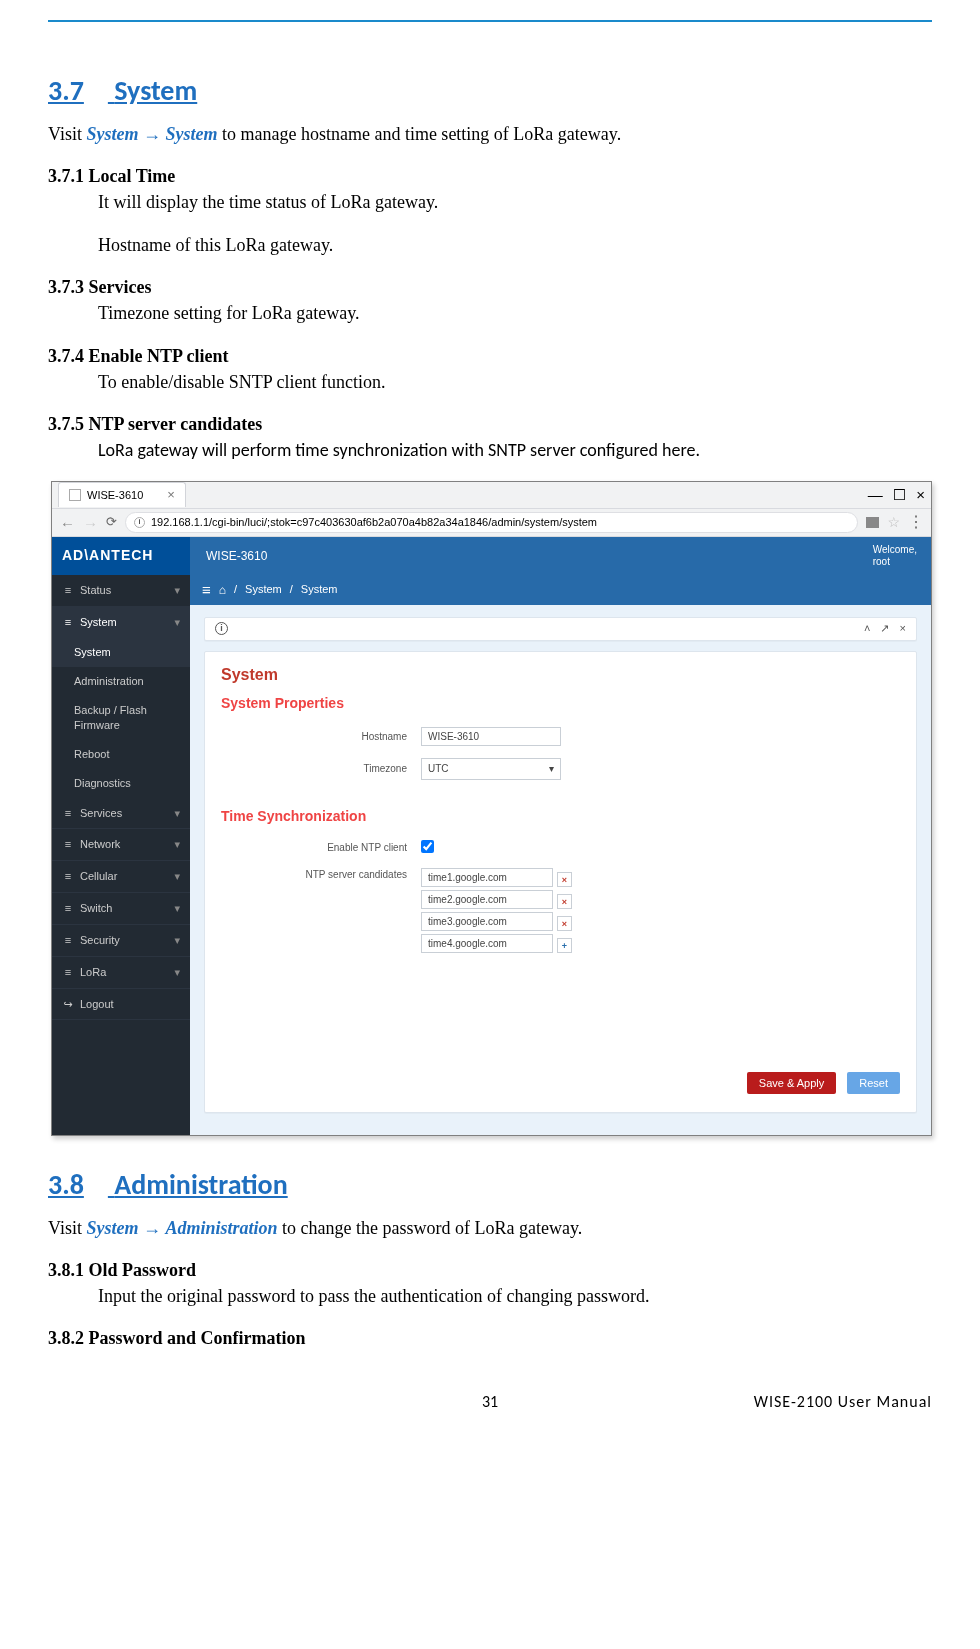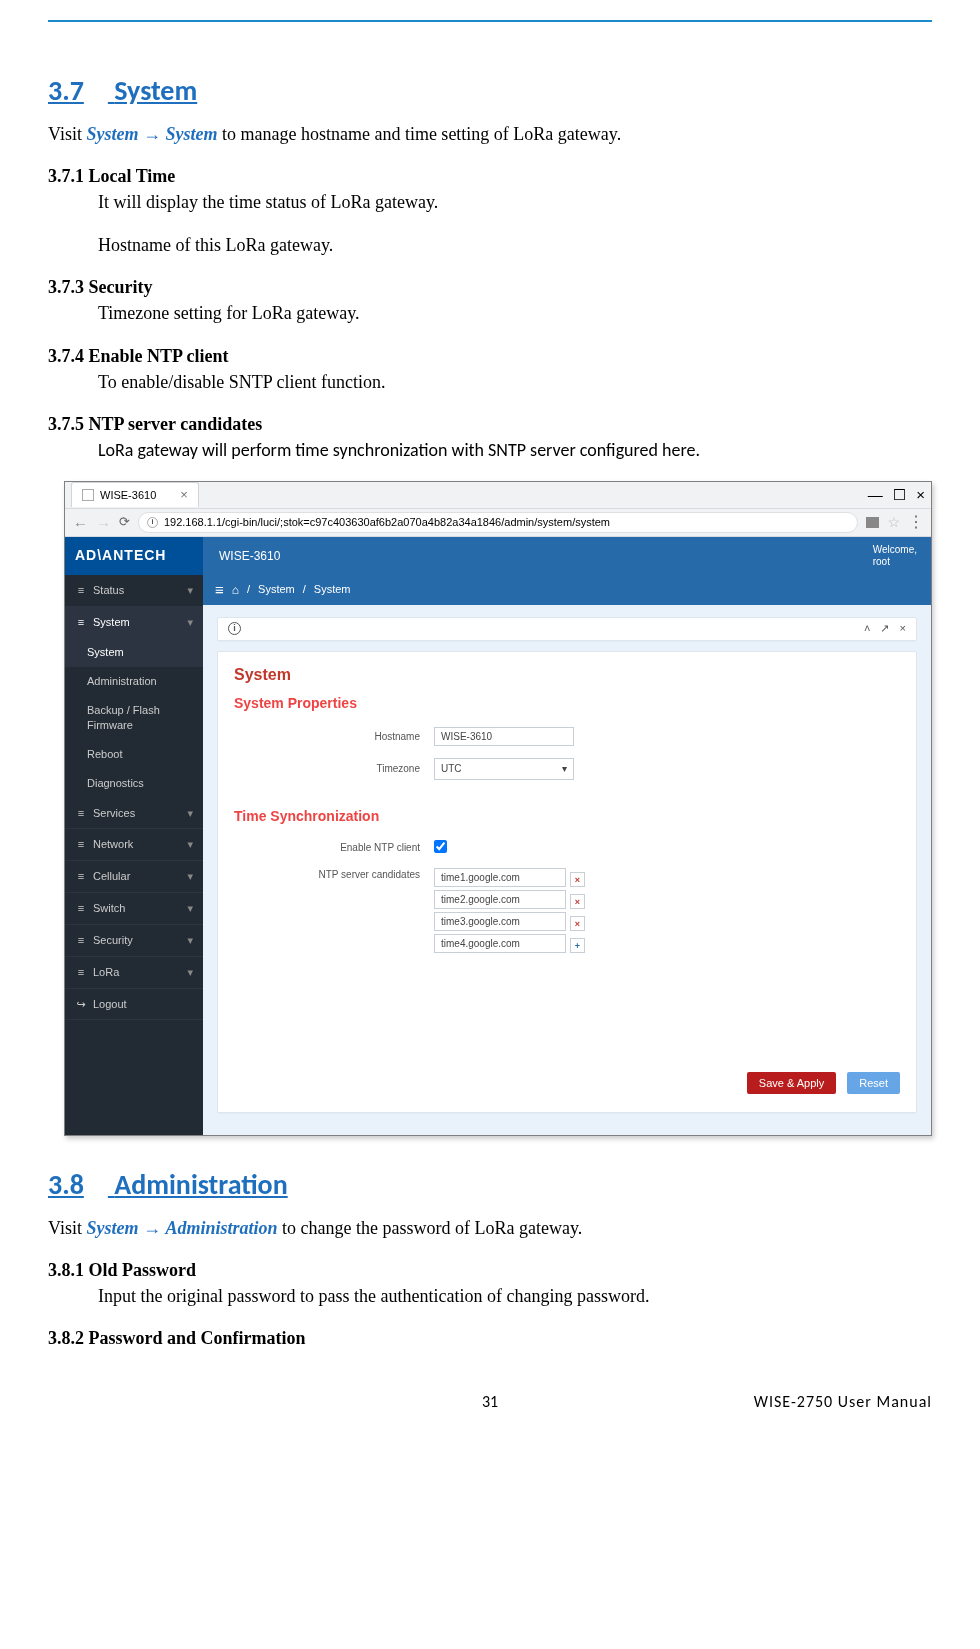--- a/index.html
+++ b/index.html
@@ -7,21 +7,21 @@
   .top-border { border-top: 2px solid #1a8acb; height: 0; margin-bottom: 50px; }
   h2 { font-family: Calibri, sans-serif; font-size: 28px; font-weight: 700; color: #1f6fbf; margin-bottom: 12px; text-decoration: underline; }
   h2 .secnum { margin-right: 24px; }
   .intro { margin-bottom: 18px; font-size: 18px; }
   .intro-em { color: #1f6fbf; font-style: italic; font-weight: 700; }
   .arrow { color: #1f6fbf; font-weight: 700; }
   .subsec { margin-bottom: 18px; }
   .subtitle { font-weight: 700; font-size: 18px; margin-bottom: 2px; }
   .subdesc { margin-left: 50px; font-size: 18px; }
   .subdesc-cal { font-family: Calibri, sans-serif; margin-left: 50px; font-size: 18px; }
-  .shotwrap { margin: 4px 0 30px 16px; }
+  .shotwrap { margin: 4px 0 30px 3px; }
   .shot { width: 100%; border: 1px solid #808080; box-shadow: 2px 3px 5px rgba(0,0,0,.2); background: #fff; }
   
   .bchrome { background: #f1f2f3; border-bottom: 1px solid #d8dadf; font-family: Arial, sans-serif; font-size: 11px; }
   .btabs { display: flex; align-items: center; height: 26px; padding: 0 6px; gap: 6px; position: relative; }
   .btab { background: #fff; border: 1px solid #d2d4d9; border-bottom: none; border-radius: 3px 3px 0 0; padding: 3px 10px; display: flex; align-items: center; gap: 6px; font-size: 11px; }
   .btab .fav { width: 12px; height: 12px; border: 1px solid #aaa; display: inline-block; }
   .btab .x { color: #777; font-size: 13px; margin-left: 18px; }
   .wincontrols { margin-left: auto; display: flex; gap: 10px; color: #000; font-size: 15px; }
   .baddr { display: flex; align-items: center; height: 28px; padding: 0 8px; gap: 8px; border-top: 1px solid #d8dadf; }
   .navarrow { color: #888; font-size: 15px; }
@@ -93,21 +93,21 @@
 </p>
 
 <div class="subsec">
   <div class="subtitle">3.7.1 Local Time</div>
   <div class="subdesc">It will display the time status of LoRa gateway.</div>
 </div>
 <div class="subsec">
   <div class="subdesc">Hostname of this LoRa gateway.</div>
 </div>
 <div class="subsec">
-  <div class="subtitle">3.7.3 Security</div>
+  <div class="subtitle">3.7.3 Services</div>
   <div class="subdesc">Timezone setting for LoRa gateway.</div>
 </div>
 <div class="subsec">
   <div class="subtitle">3.7.4 Enable NTP client</div>
   <div class="subdesc">To enable/disable SNTP client function.</div>
 </div>
 <div class="subsec">
   <div class="subtitle">3.7.5 NTP server candidates</div>
   <div class="subdesc-cal">LoRa gateway will perform time synchronization with SNTP server configured here.</div>
 </div>
@@ -303,14 +303,14 @@
 <div class="subsec">
   <div class="subtitle">3.8.1 Old Password</div>
   <div class="subdesc">Input the original password to pass the authentication of changing password.</div>
 </div>
 <div class="subsec">
   <div class="subtitle">3.8.2 Password and Confirmation</div>
 </div>
 
 <div class="pagefoot">
   <span class="num">31</span>
-  <span class="manual">WISE-2750  User  Manual</span>
+  <span class="manual">WISE-2100  User  Manual</span>
 </div>
 
 </body></html>

